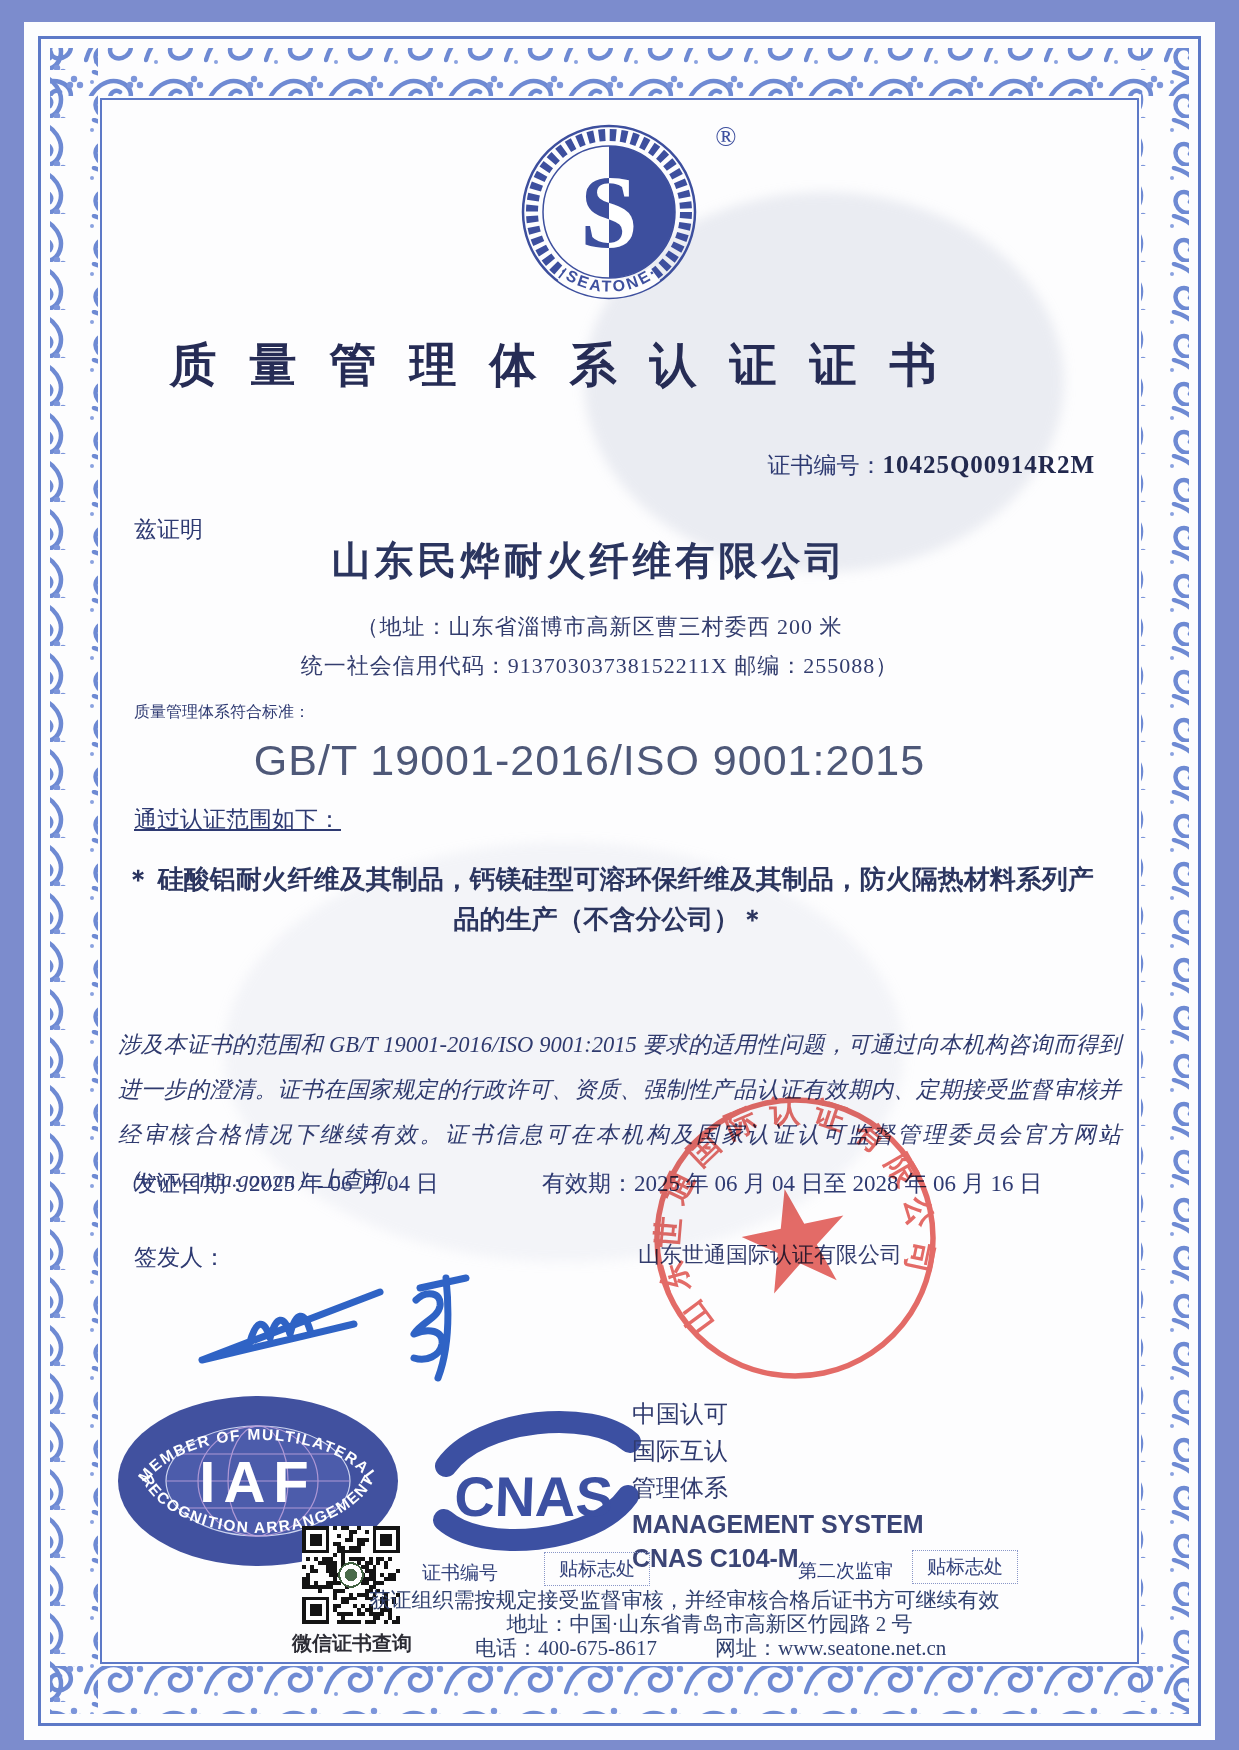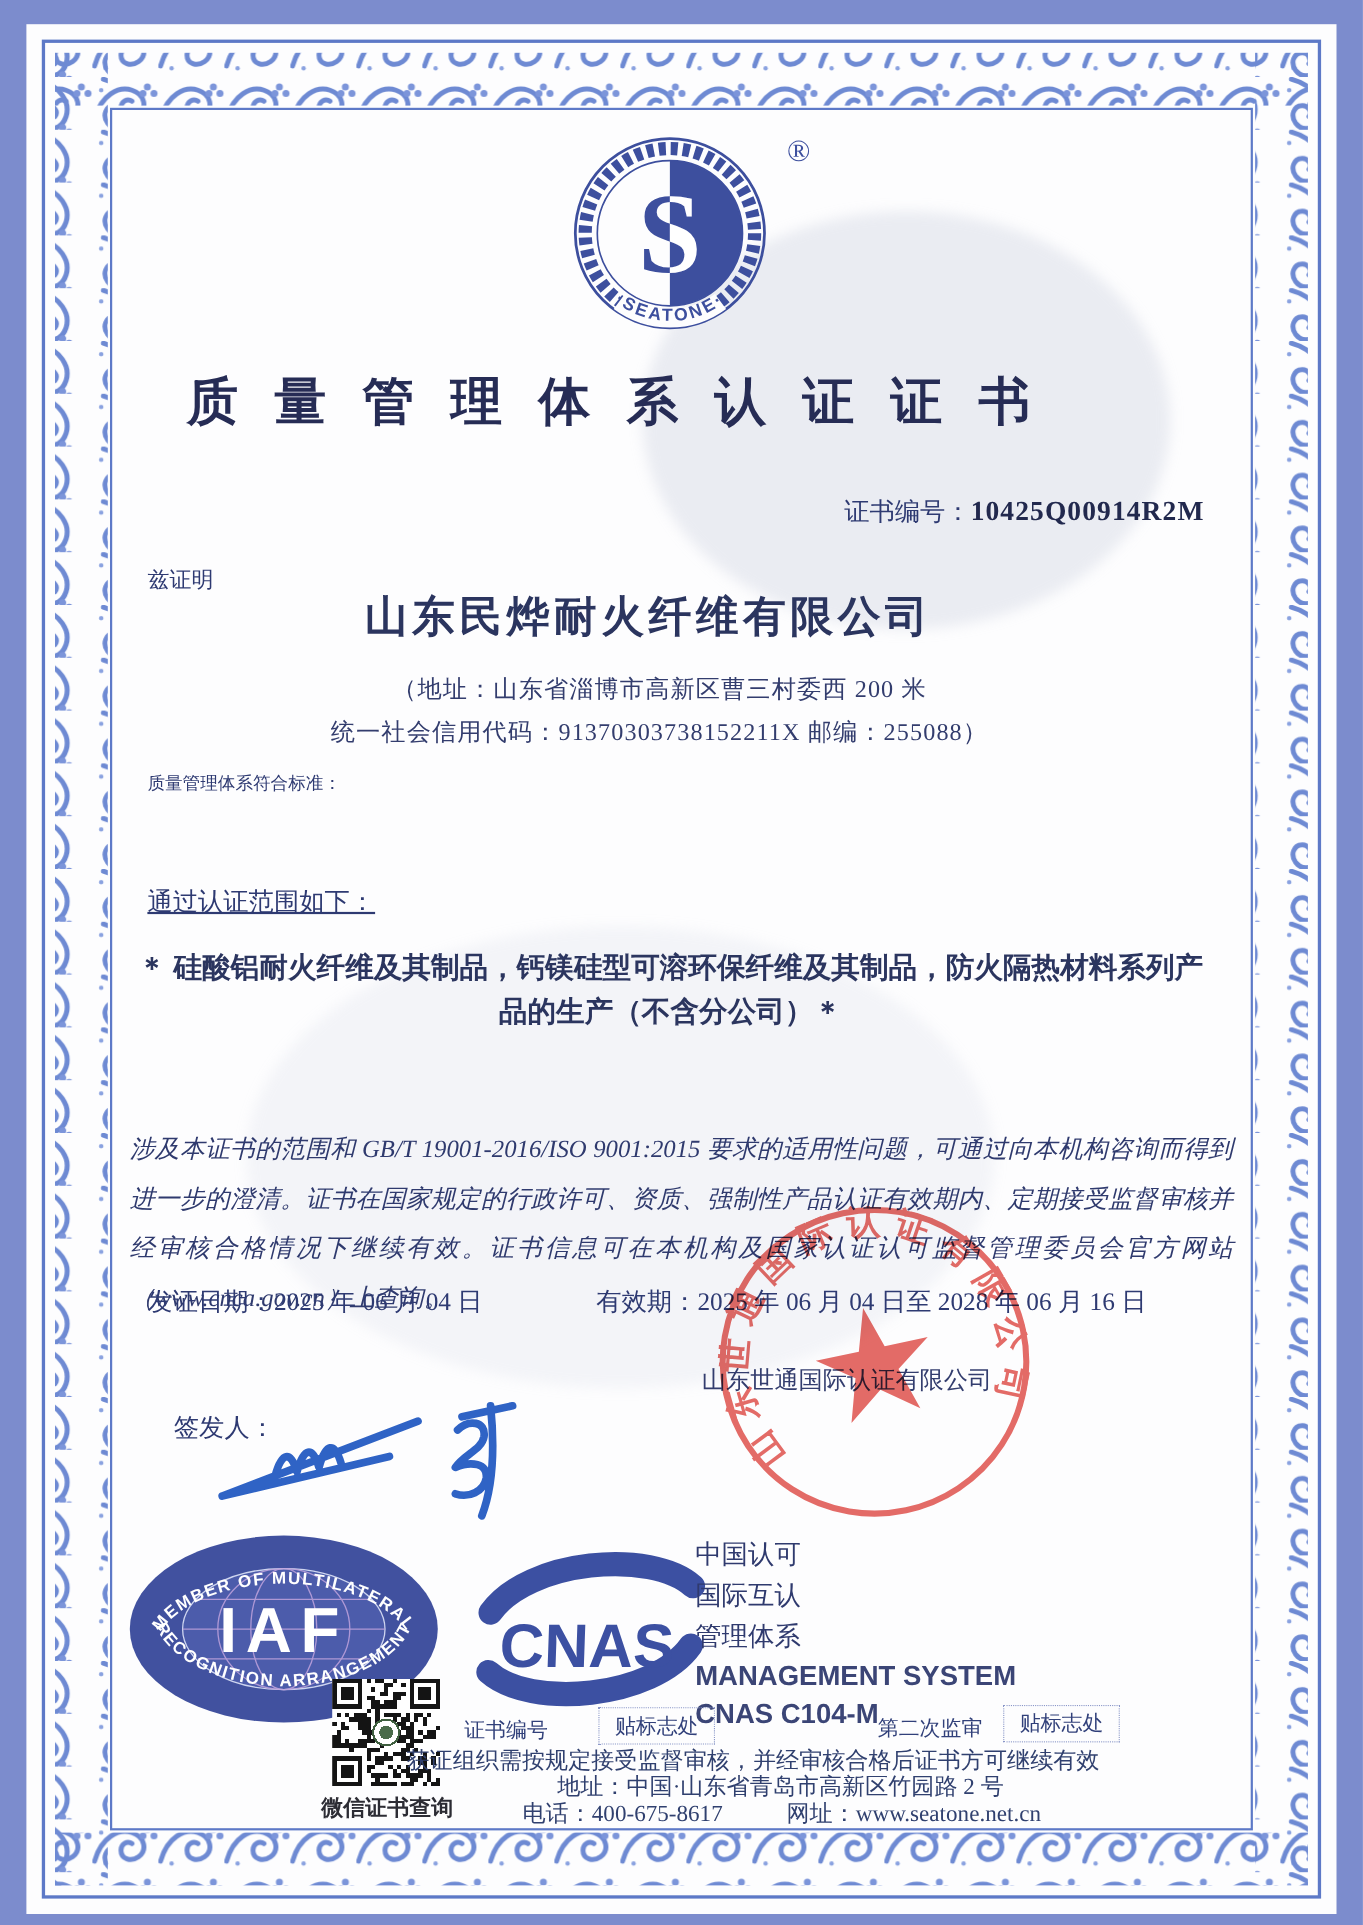--- a/index.html
+++ b/index.html
@@ -10,36 +10,36 @@
   .frame-inner{position:absolute;inset:76px;border:2px solid #5d79c7;}
   .ornament{position:absolute;inset:0;width:100%;height:100%;}
   .content{position:absolute;inset:80px;}
   .t{position:absolute;white-space:nowrap;}
   .wm{position:absolute;border-radius:50%;filter:blur(6px);}
 
   .title{left:0;right:0;top:232px;text-align:center;padding-right:100px;
          font-size:47px;font-weight:bold;letter-spacing:33px;color:#262c55;}
   .certno{top:348px;right:40px;font-size:23px;color:#2e3a72;font-family:Liberation Serif, serif;}
   .certno b{font-size:25px;color:#22294e;letter-spacing:1px;}
-  .certify{left:30px;top:412px;font-size:20px;}
+  .certify{left:30px;top:412px;font-size:23px;}
   .company{left:0;right:60px;top:432px;text-align:center;font-size:39px;font-weight:bold;color:#2b355f;letter-spacing:4px;}
   .addr{left:0;right:40px;text-align:center;font-size:22px;color:#333d6e;letter-spacing:1px;}
   .addr1{top:510px;} .addr2{top:549px;}
   .stdlabel{left:30px;top:600px;font-size:16px;}
   .standard{left:0;right:60px;top:634px;text-align:center;font-size:43px;color:#4e5878;
             font-family:"Liberation Sans","DejaVu Sans",sans-serif;letter-spacing:1px;}
   .scopelabel{left:30px;top:702px;font-size:23px;text-decoration:underline;}
   .scope{left:0;right:20px;text-align:center;font-size:26px;font-weight:600;color:#2b355f;}
   .scope1{top:760px;} .scope2{top:800px;}
   .legal{left:14px;right:14px;top:920px;font-size:22.5px;line-height:45px;
          text-align:justify;white-space:normal;color:#2f3a6e;font-style:italic;}
   .issue{left:30px;top:1066px;font-size:23px;}
   .valid{left:438px;top:1066px;font-size:23px;}
   .issuer{left:496px;top:1138px;width:340px;text-align:center;font-size:22px;color:#333d6e;}
-  .signer{left:30px;top:1180px;font-size:23px;margin-left:24px;}
+  .signer{left:30px;top:1140px;font-size:23px;}
   .sig{position:absolute;left:80px;top:1160px;}
   .stamp{position:absolute;left:541px;top:986px;mix-blend-mode:multiply;opacity:.88;}
   .iaf{position:absolute;left:6px;top:1288px;}
   .cnas{position:absolute;left:320px;top:1300px;}
   .cnasblock{left:528px;top:1294px;font-size:24px;line-height:37px;color:#2f3a6e;}
   .cnasblock .en{font-family:"Liberation Sans","DejaVu Sans",sans-serif;font-weight:bold;
                  font-size:25px;line-height:34px;color:#3b4576;}
   .qr{position:absolute;left:198px;top:1424px;}
   .qrlabel{left:178px;top:1528px;width:140px;text-align:center;font-size:20px;font-weight:600;color:#2c2c34;}
   .audit{font-size:19px;color:#31407a;}
@@ -114,20 +114,21 @@
       <div class="t certno">
         <span>证书编号：</span><b>10425Q00914R2M</b>
       </div>
 
       <div class="t certify">兹证明</div>
       <div class="t company">山东民烨耐火纤维有限公司</div>
       <div class="t addr addr1">（地址：山东省淄博市高新区曹三村委西 200 米</div>
       <div class="t addr addr2">统一社会信用代码：91370303738152211X 邮编：255088）</div>
 
       <div class="t stdlabel">质量管理体系符合标准：</div>
+      <div class="t standard">GB/T 19001-2016/ISO 9001:2015</div>
 
       <div class="t scopelabel">通过认证范围如下：</div>
       <div class="t scope scope2">品的生产（不含分公司）＊</div>
       <div class="t scope scope1">＊ 硅酸铝耐火纤维及其制品，钙镁硅型可溶环保纤维及其制品，防火隔热材料系列产</div>
 
       <div class="t legal">涉及本证书的范围和 GB/T 19001-2016/ISO 9001:2015 要求的适用性问题，可通过向本机构咨询而得到进一步的澄清。证书在国家规定的行政许可、资质、强制性产品认证有效期内、定期接受监督审核并经审核合格情况下继续有效。证书信息可在本机构及国家认证认可监督管理委员会官方网站（www.cnca.gov.cn）上查询。</div>
 
       <div class="t issue">
         <span>发证日期：</span><span>2025 年 06 月 04 日</span>
       </div>

